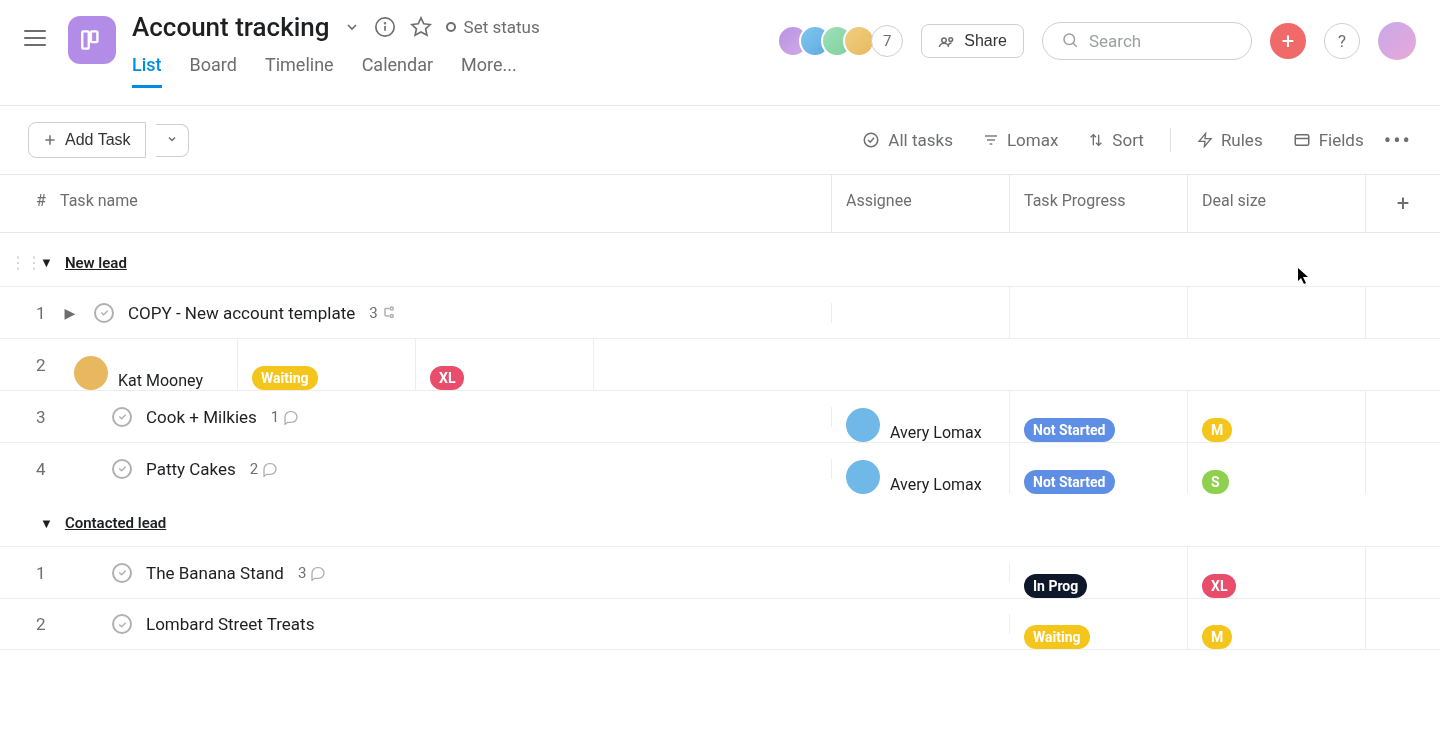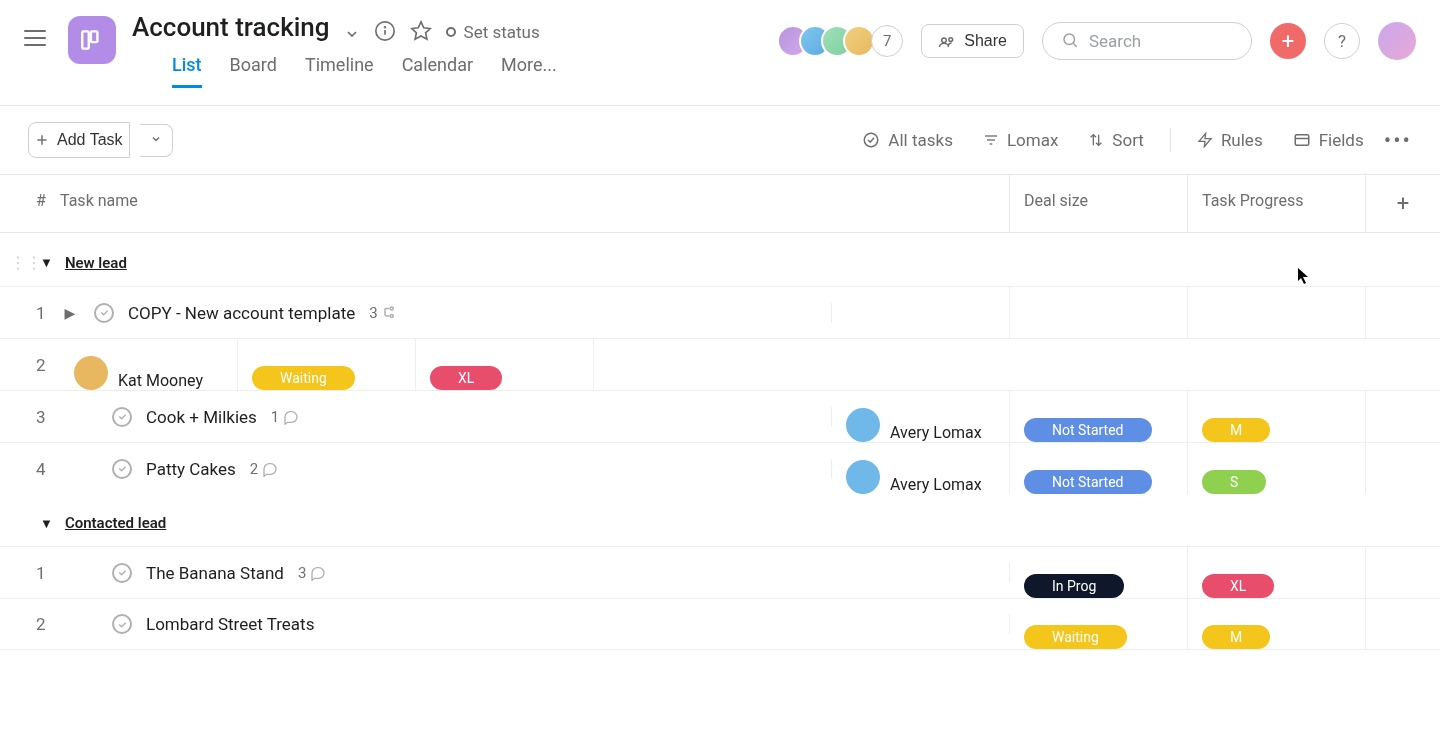--- a/index.html
+++ b/index.html
@@ -5,45 +5,45 @@
   * { box-sizing: border-box; margin: 0; padding: 0; }
   body { font-family: -apple-system, BlinkMacSystemFont, "Segoe UI", Roboto, sans-serif; background: #fff; color: #1e1f21; width: 1440px; height: 732px; overflow: hidden; }
   
   
   .topbar { display: flex; align-items: flex-start; padding: 12px 24px 0 24px; border-bottom: 1px solid #e8e8e9; height: 106px; }
   .hamburger { display: flex; flex-direction: column; gap: 5px; margin-top: 18px; margin-right: 22px; cursor: pointer; }
   .hamburger span { width: 22px; height: 2px; background: #6d6e6f; border-radius: 1px; }
   .proj-icon { width: 48px; height: 48px; border-radius: 12px; background: #b38ce7; display:flex; align-items:center; justify-content:center; margin-top:4px; margin-right:16px;}
   .proj-icon svg { width: 26px; height: 26px; }
   .title-block { flex: 1; }
-  .title-row { display: flex; align-items: flex-end; gap: 14px; }
+  .title-row { display: flex; align-items: center; gap: 14px; }
   .proj-title { font-size: 26px; font-weight: 500; }
   .chev { color:#6d6e6f; }
   .icon-btn { color:#6d6e6f; display:inline-flex; align-items:center; justify-content:center; cursor:pointer;}
   .status-chip { display:flex; align-items:center; gap:8px; color:#6d6e6f; font-size:17px; }
   .status-dot { width:10px; height:10px; border:2px solid #6d6e6f; border-radius:50%; }
   
   .tabs { display:flex; gap:28px; margin-top: 12px; }
   .tab { font-size: 18px; color:#6d6e6f; padding-bottom:10px; cursor:pointer; }
-  .tab.active { color:#008ce3; border-bottom: 3px solid #008ce3; font-weight:500;margin-left:40px; }
+  .tab.active { color:#008ce3; border-bottom: 3px solid #008ce3; font-weight:500; }
   
   .right-cluster { display:flex; align-items:center; gap:18px; margin-top: 10px; }
   .avatars { display:flex; align-items:center; }
   .av { width:32px; height:32px; border-radius:50%; border:2px solid #fff; margin-left:-10px; background-size:cover; }
   .avcount { width:32px; height:32px; border-radius:50%; border:1px solid #cfcfd0; background:#fff; display:flex; align-items:center; justify-content:center; font-size:15px; color:#6d6e6f; margin-left:-4px;}
   .share-btn { display:flex; align-items:center; gap:8px; border:1px solid #cfcfd0; border-radius:8px; padding:7px 16px; font-size:16px; color:#333; background:#fff; cursor:pointer;}
   .search { display:flex; align-items:flex-start; gap:10px; border:1px solid #cfcfd0; border-radius:22px; padding:8px 18px; width:210px; color:#9ca0a3; font-size:17px;}
   .circle-btn { width:36px; height:36px; border-radius:50%; display:flex; align-items:center; justify-content:center; cursor:pointer;}
   .plus-btn { background:#f06a6a; color:#fff; font-size:22px; }
   .help-btn { border:1px solid #cfcfd0; color:#6d6e6f; font-size:17px;}
   .me-av { width:38px; height:38px; border-radius:50%; background:linear-gradient(135deg,#c8a8e9,#e9a8d8);}
   
   
   .toolbar { display:flex; align-items:center; padding: 16px 28px; gap: 10px; }
-  .add-task-btn { display:flex; align-items:center; gap:8px; border:1px solid #cfcfd0; border-radius:8px 0 0 8px; padding:8px 6px; font-size:16px; color:#333; background:#fff; cursor:pointer;}
+  .add-task-btn { display:flex; align-items:center; gap:8px; border:1px solid #cfcfd0; border-radius:8px 0 0 8px; padding:8px 14px; font-size:16px; color:#333; background:#fff; cursor:pointer;}
   .add-task-drop { border:1px solid #cfcfd0; border-left:none; border-radius:0 8px 8px 0; padding:8px 10px; background:#fff; cursor:pointer; color:#6d6e6f;}
   .spacer { flex:1; }
   .tool { display:flex; align-items:center; gap:8px; color:#6d6e6f; font-size:17px; cursor:pointer; padding: 0 10px;}
   .divider { width:1px; height:24px; background:#e0e0e1; margin:0 6px;}
   .more-dots { letter-spacing:2px; font-size:22px; color:#6d6e6f; cursor:pointer;}
   
   
   .gridhead { display:flex; border-top:1px solid #e8e8e9; border-bottom:1px solid #e8e8e9; color:#6d6e6f; font-size:16px; }
   .col-num { width:60px; padding:16px 0 16px 36px; }
   .col-name { flex:1; padding:16px 0;  border-right:1px solid #e8e8e9;}
@@ -63,21 +63,21 @@
   .cell-name { flex:1; display:flex; align-items:center; gap:14px; border-right:1px solid #edeeee; padding-right:12px;}
   .expand { width:20px; text-align:center; color:#6d6e6f; font-size:14px;}
   .check { width:20px; height:20px; border:2px solid #aeb0b2; border-radius:50%; display:inline-flex; align-items:center; justify-content:center; flex-shrink:0;}
   .check svg { width:11px; height:11px; stroke:#aeb0b2; }
   .indent { width:38px; }
   .task-name { }
   .meta { color:#6d6e6f; font-size:15px; display:flex; align-items:center; gap:4px;}
   .cell { width:178px; padding:0 14px; border-right:1px solid #edeeee; display:flex; align-items:flex-end; gap:10px; height:100%;}
   .cell-add { width:74px; }
   .mini-av { width:34px; height:34px; border-radius:50%; flex-shrink:0; }
-  .pill { border-radius:14px; padding:4px 28px; font-size:14px; font-weight:400; color:#fff; display:inline-block;}
+  .pill { border-radius:14px; padding:4px 9px; font-size:14px; font-weight:700; color:#fff; display:inline-block;}
   .assignee-name { font-size:16px; white-space:nowrap; overflow:hidden; text-overflow:ellipsis;}
 
 </style>
 </head>
 <body>
 
 <div class="topbar">
   <div class="hamburger">
     <span></span>
       <span></span>
@@ -204,22 +204,23 @@
         <line x1="3" y1="10" x2="21" y2="10"></line>
       </svg>
     <span>Fields</span>
   </div>
   <div class="more-dots">•••</div>
 </div>
 
 <div class="gridhead">
   <div class="col-num">#</div>
   <div class="col-name">Task name</div>
+  <div class="col">Assignee</div>
+  <div class="col">Task Progress</div>
   <div class="col">Deal size</div>
-  <div class="col">Task Progress</div>
   <div class="col-add">+</div>
 </div>
 
 <div id="sections">
     <div class="section-row">
       <span class="drag-handle">⋮⋮</span>
       <span class="collapse-caret">▼</span>
       <span class="section-title">New lead</span>
     </div>
     <div class="row">

